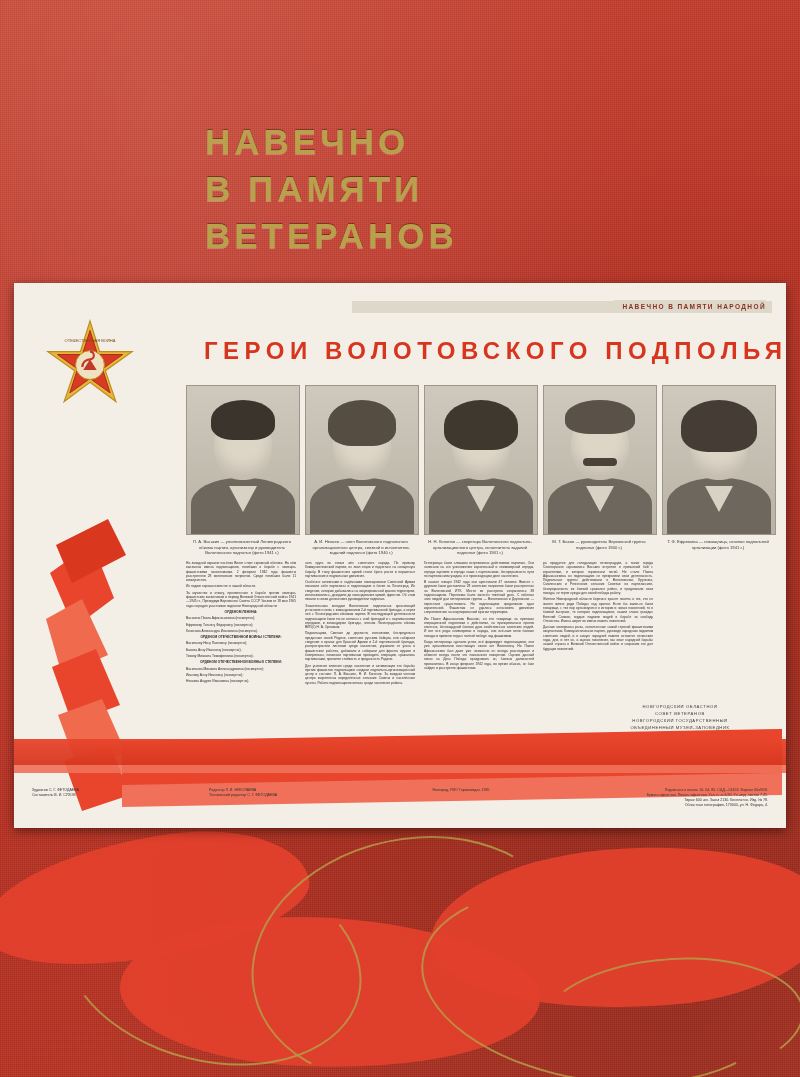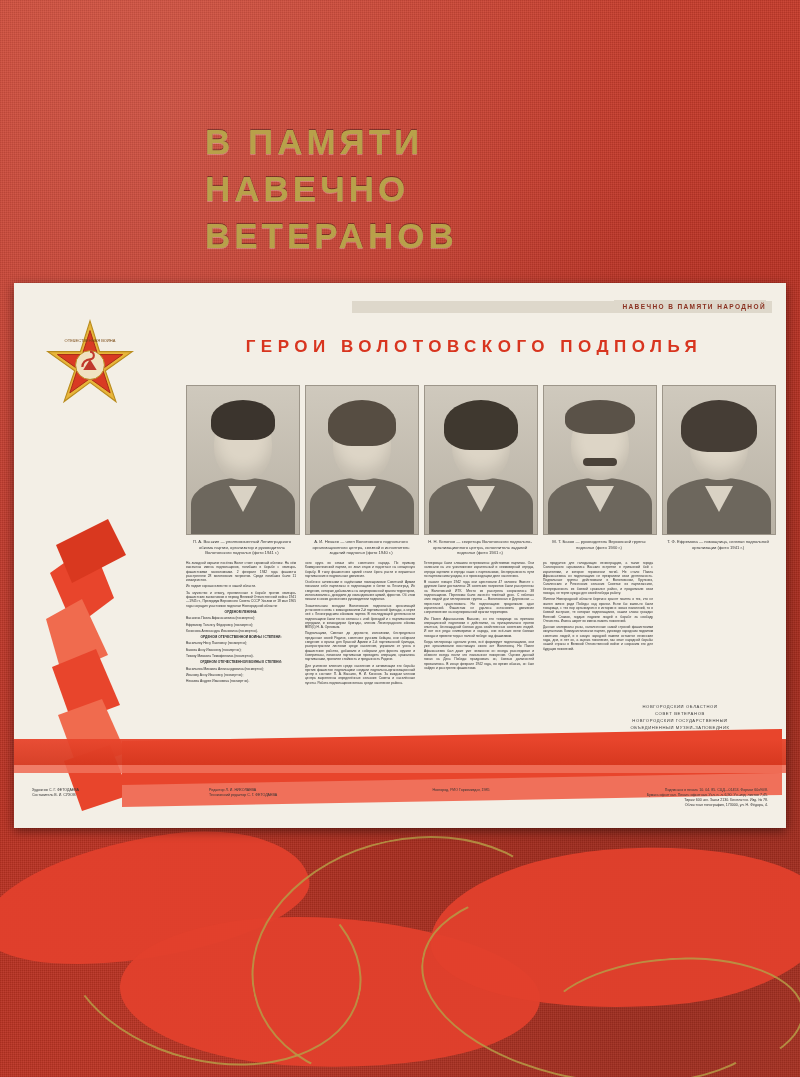--- a/index.html
+++ b/index.html
@@ -115,21 +115,21 @@
 
   
   .headline {
     position: absolute;
     left: 190px;
     top: 54px;
     width: 540px;
     text-align: center;
     color: #d8351f;
     font-weight: bold;
-    font-size: 17px;
+    font-size: 24px;
     letter-spacing: 5.5px;
     white-space: nowrap;
   }
 
   
   .order-star {
     position: absolute;
     left: 28px;
     top: 36px;
     width: 96px;
@@ -306,22 +306,22 @@
     background: #f0705a;
     opacity: 0.9;
   }
 </style>
 </head>
 <body>
 
 <div class="backdrop"></div>
 
 <div class="cover-title">
+  <div>НАВЕЧНО</div>
   <div>В ПАМЯТИ</div>
-  <div>НАВЕЧНО</div>
   <div>ВЕТЕРАНОВ</div>
 </div>
 
 <div class="bottom-art">
   <div class="flag-swoosh f1"></div>
   <div class="flag-swoosh f2"></div>
   <div class="flag-swoosh f3"></div>
   <div class="gold-line g1"></div>
   <div class="gold-line g2"></div>
   <div class="gold-line g3"></div>

